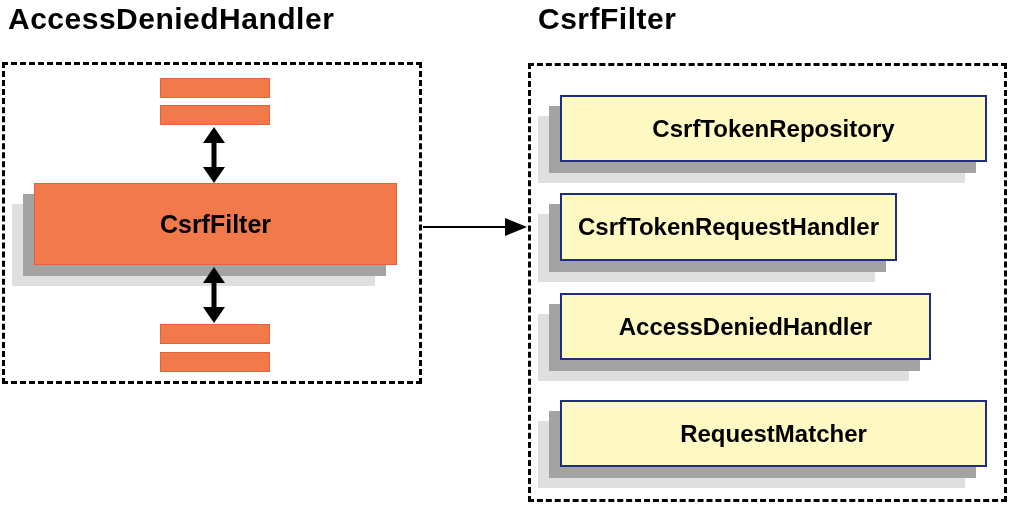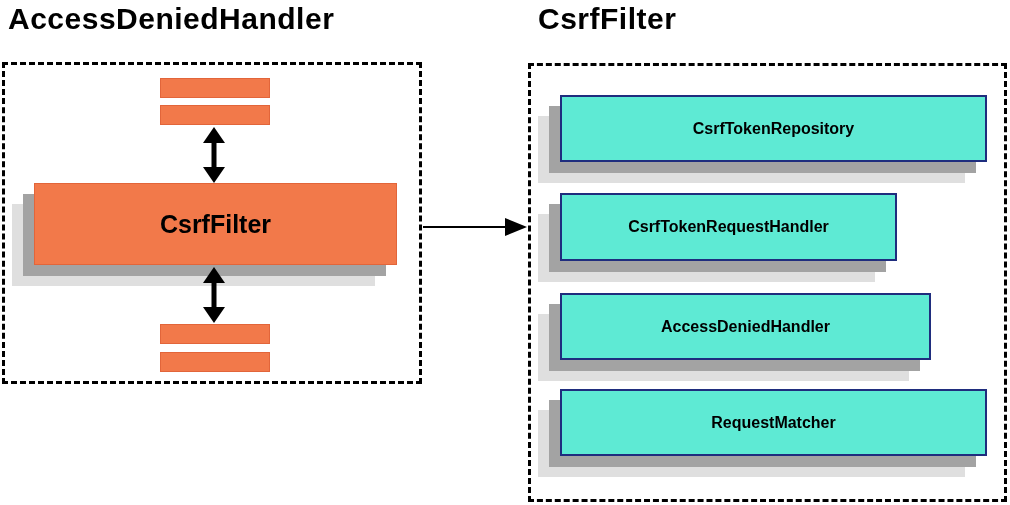--- a/index.html
+++ b/index.html
@@ -49,23 +49,23 @@
     display:flex;align-items:center;justify-content:center;
     font-weight:bold;color:#000;
     box-sizing:border-box;
   }
   .face.orange{
     background:#F2794A;
     border:1px solid #E2653A;
     font-size:25px;
   }
   .face.blue{
-    background:#5eead4;
+    background:#fef9c3;
     border:2px solid #1F2D7E;
-    font-size:16px;
+    font-size:24px;
   }
   
   .varrow{position:absolute;width:22px;}
   .varrow .shaft{
     position:absolute;left:50%;transform:translateX(-50%);
     top:13px;bottom:13px;width:5px;background:#000;
   }
   .varrow .head-up{
     position:absolute;top:0;left:50%;transform:translateX(-50%);
     width:0;height:0;
@@ -154,21 +154,21 @@
   </div>
 
   <div class="shadowed" style="left:560px;top:293px;width:371px;height:67px;">
     <div class="sh-light"></div>
     <div class="sh-dark"></div>
     <div class="face blue">
       <span>AccessDeniedHandler</span>
     </div>
   </div>
 
-  <div class="shadowed" style="left:560px;top:389px;width:427px;height:67px;">
+  <div class="shadowed" style="left:560px;top:400px;width:427px;height:67px;">
     <div class="sh-light"></div>
     <div class="sh-dark"></div>
     <div class="face blue">
       <span>RequestMatcher</span>
     </div>
   </div>
 
 </div>
 
 </body></html>

